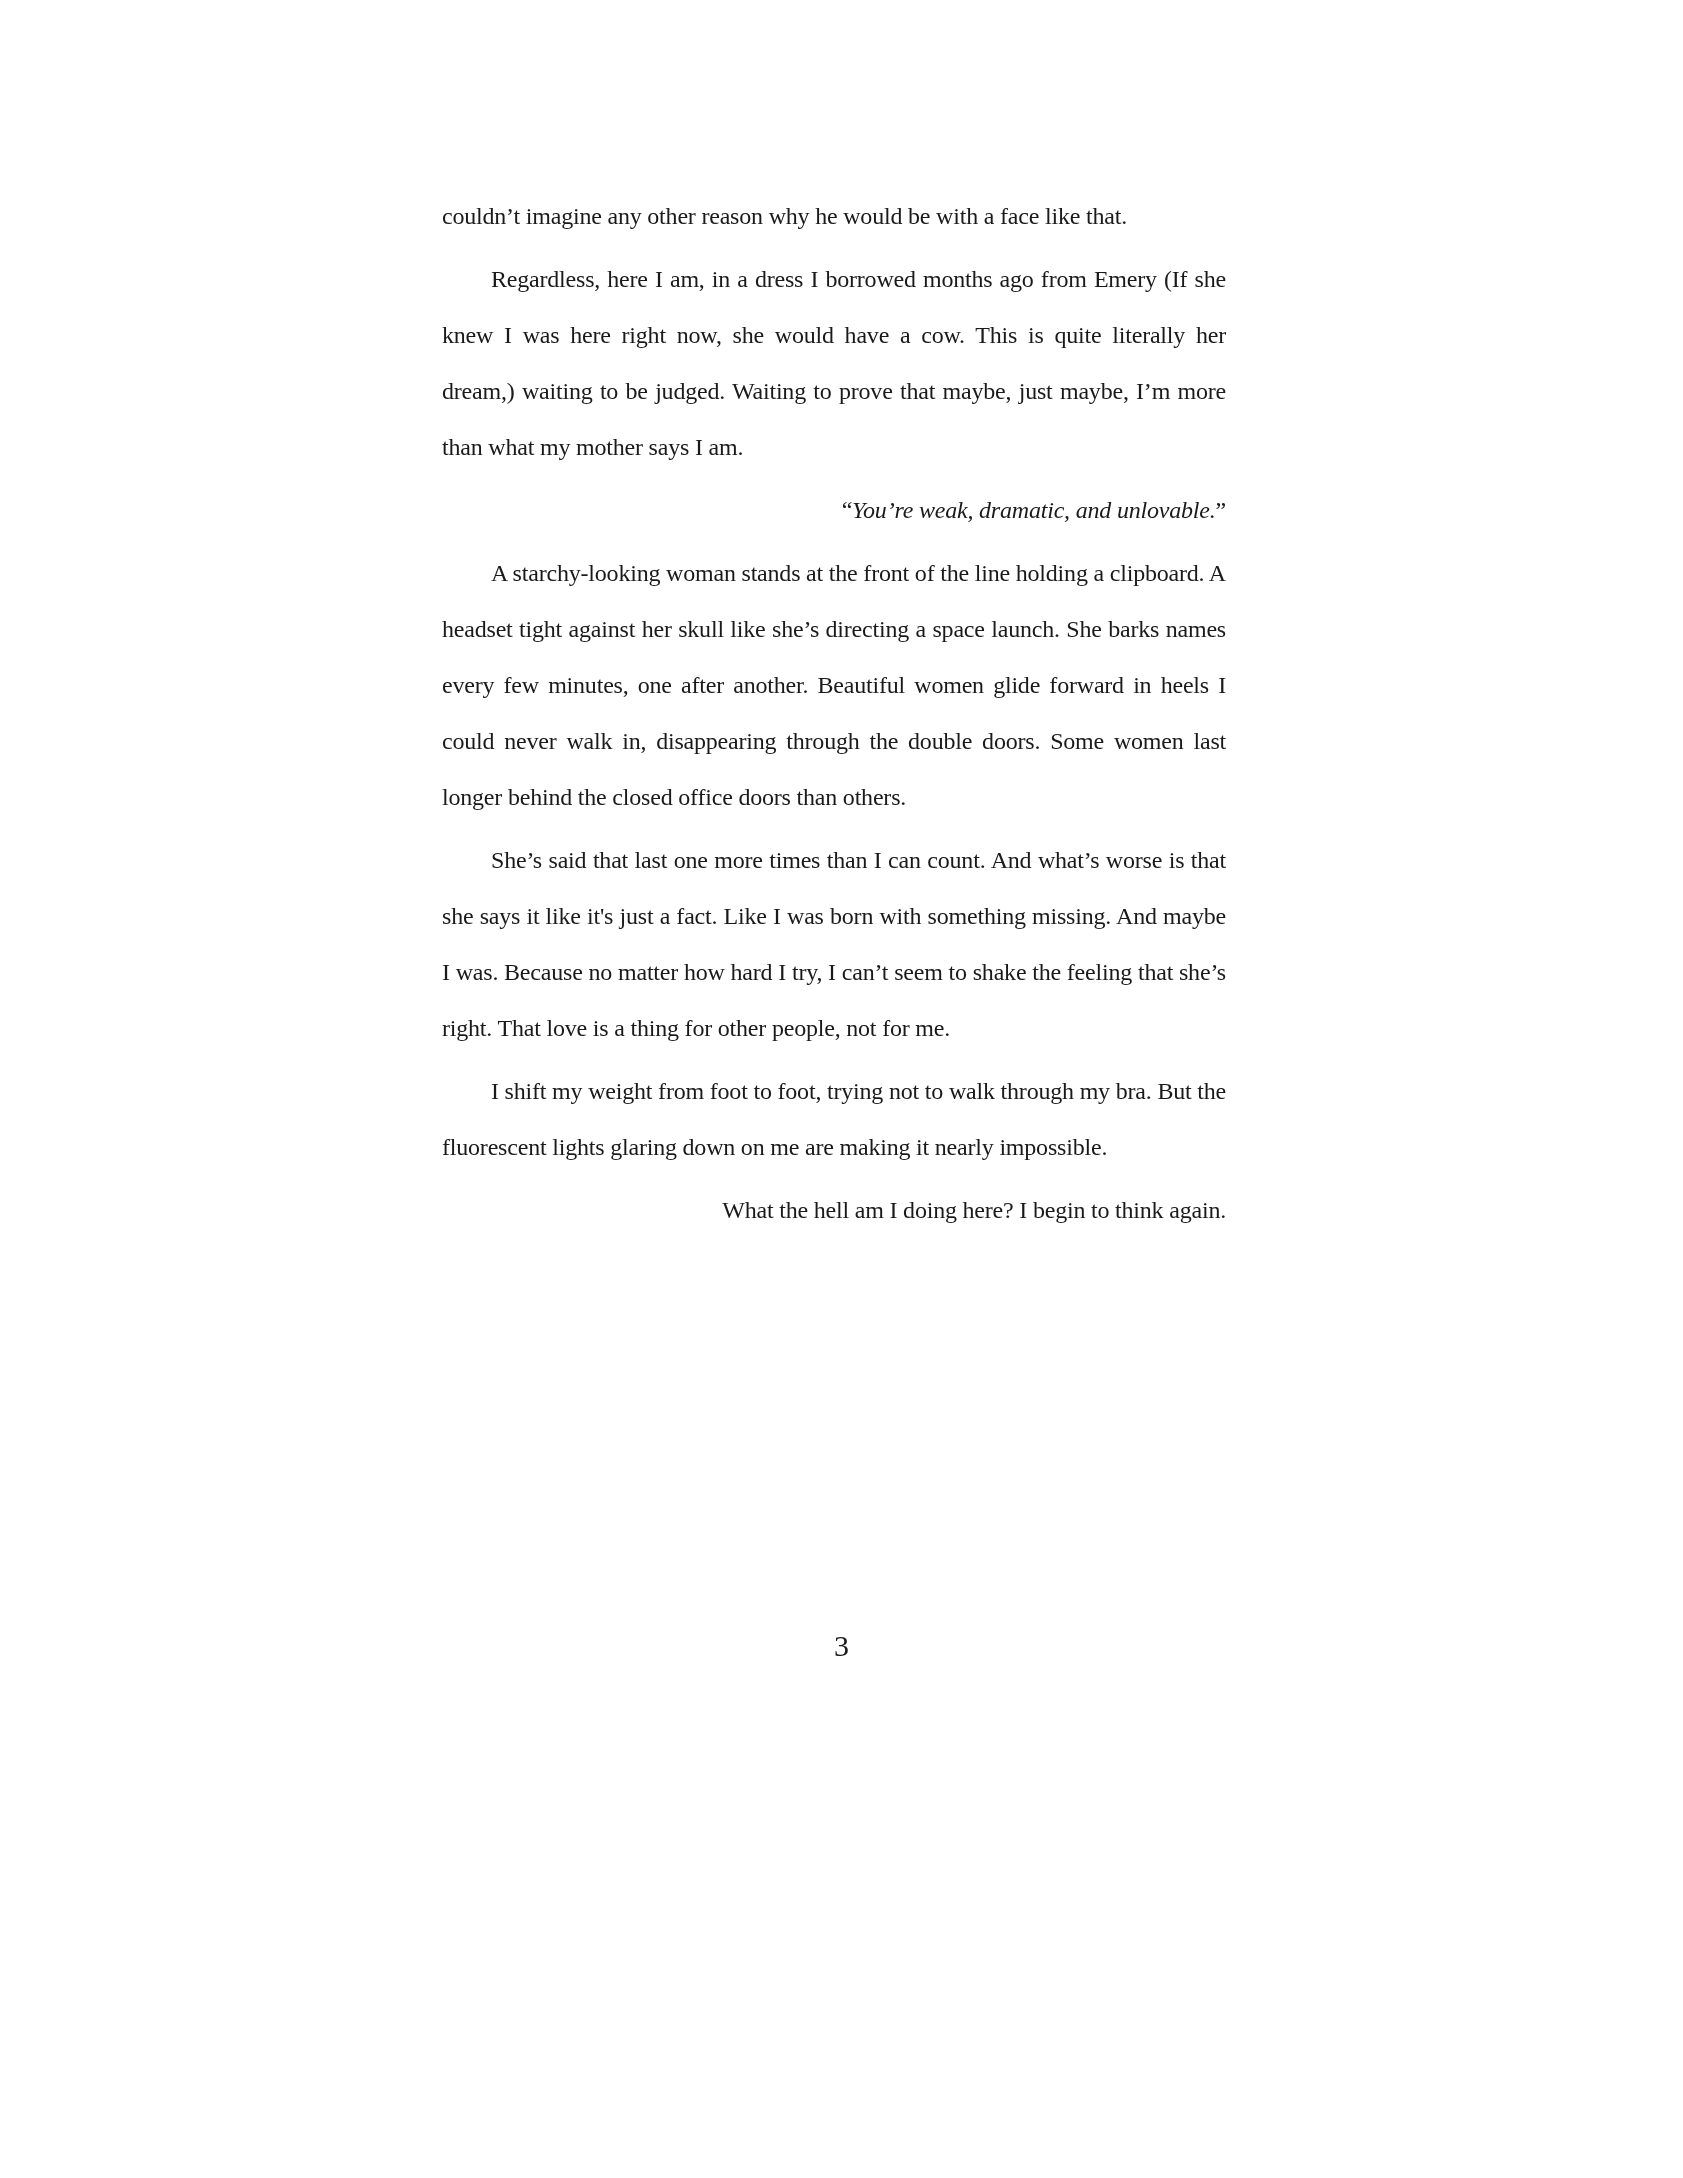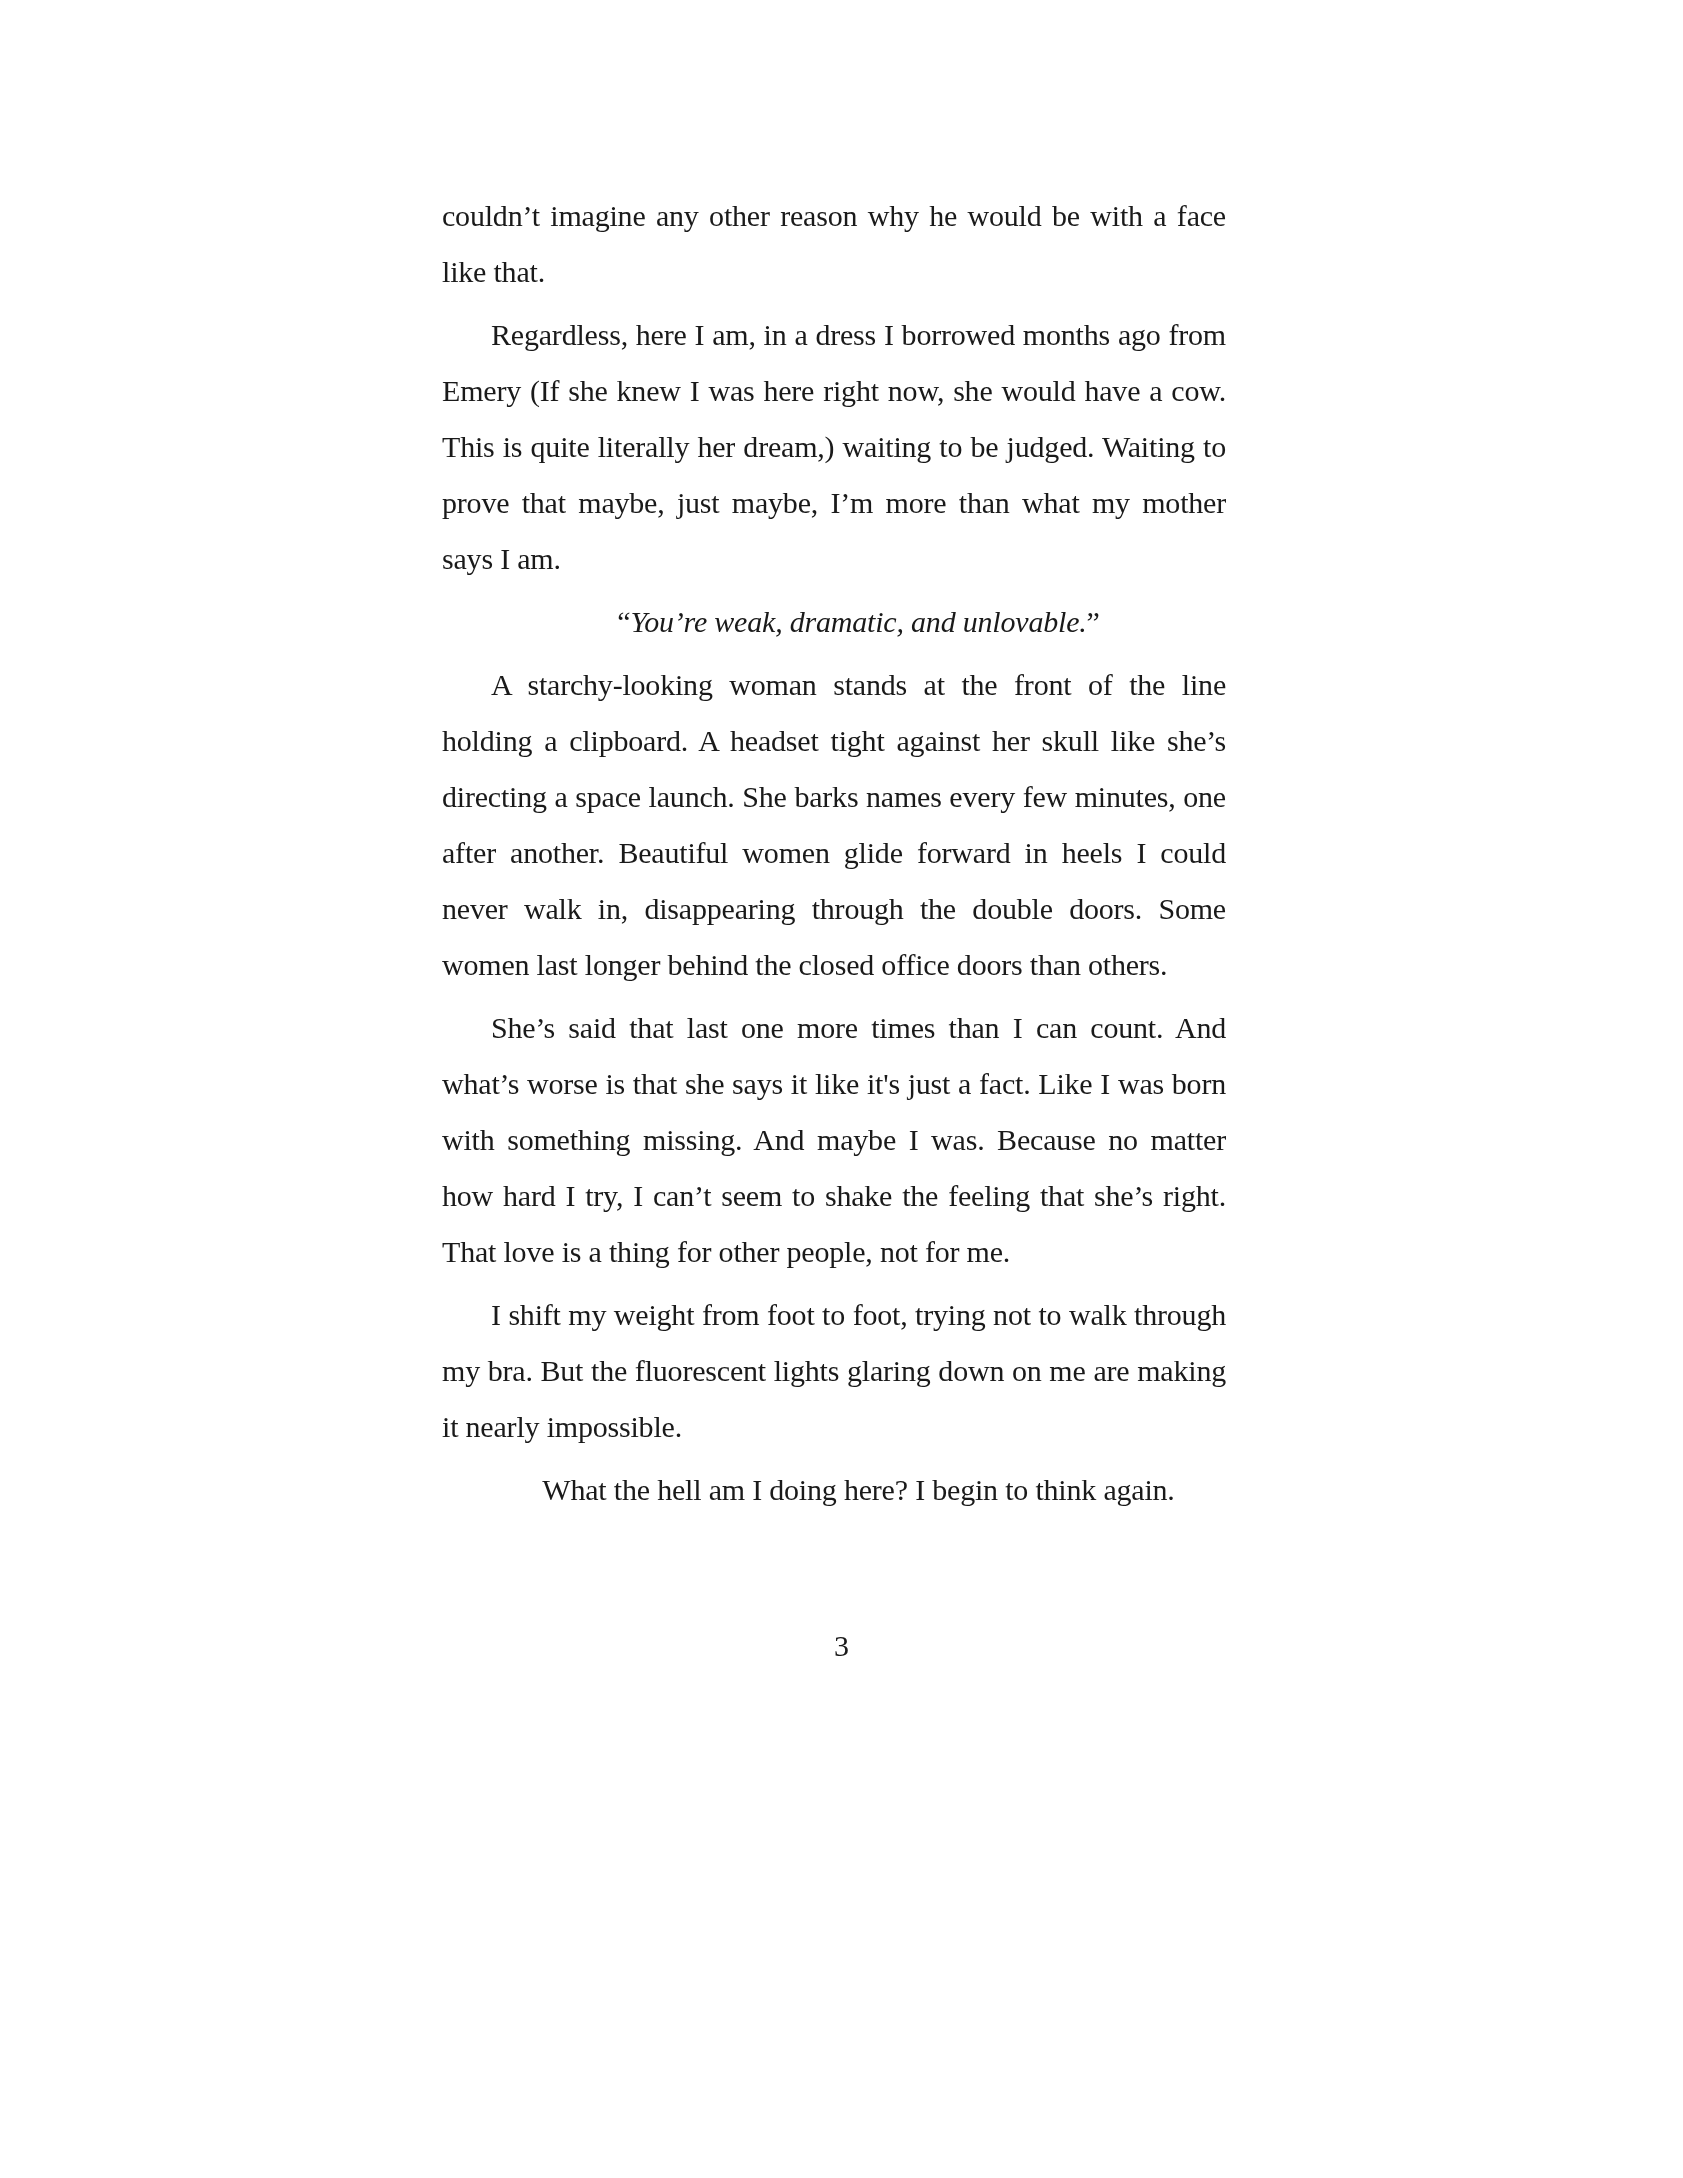--- a/index.html
+++ b/index.html
@@ -16,31 +16,31 @@
       color: #1a1a1a;
     }
     .page {
       position: absolute;
       left: 442px;
       top: 188px;
       width: 784px;
     }
     .para {
       margin: 0 0 7px 0;
-      font-size: 30px;
+      font-size: 24px;
       line-height: 56px;
       text-align: justify;
       text-indent: 0;
       letter-spacing: -0.2px;
     }
     .para.indent {
       text-indent: 49px;
     }
     .para.left {
-      text-align: center;
+      text-align: right;
     }
     .para em {
       font-style: italic;
     }
     .page-number {
       position: absolute;
       left: 0;
       width: 1683px;
       top: 1626px;
       text-align: center;

